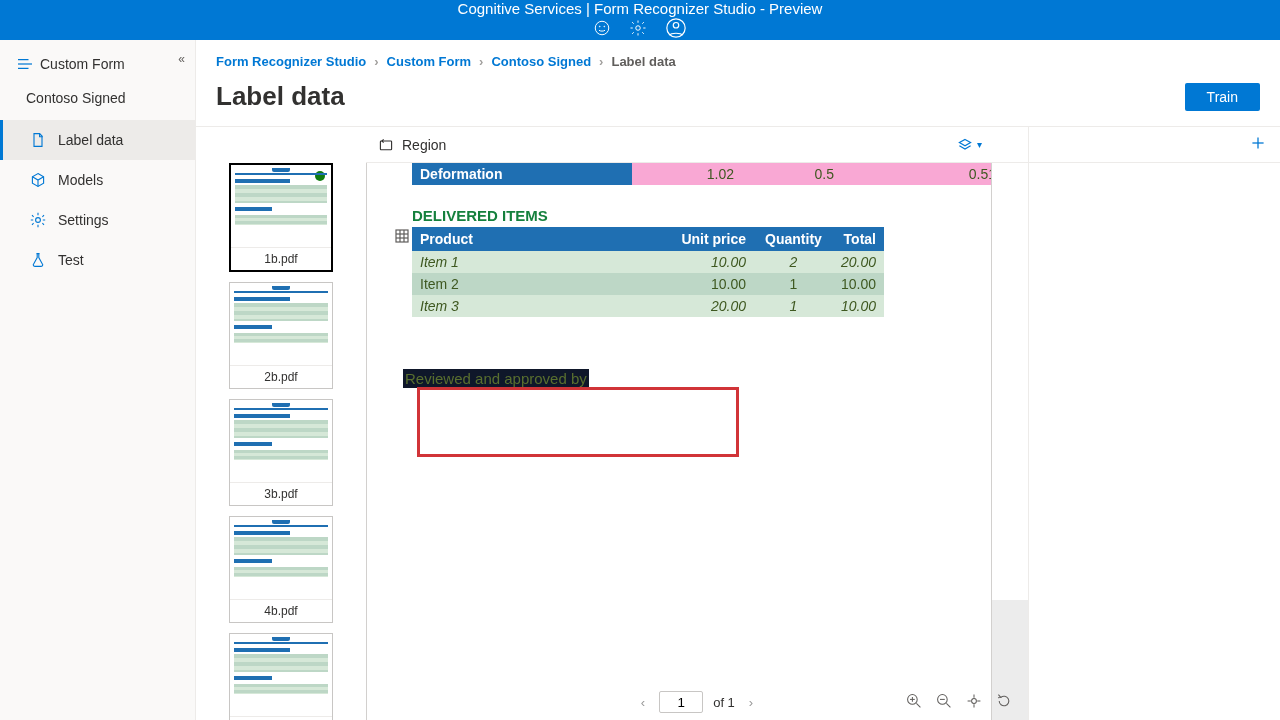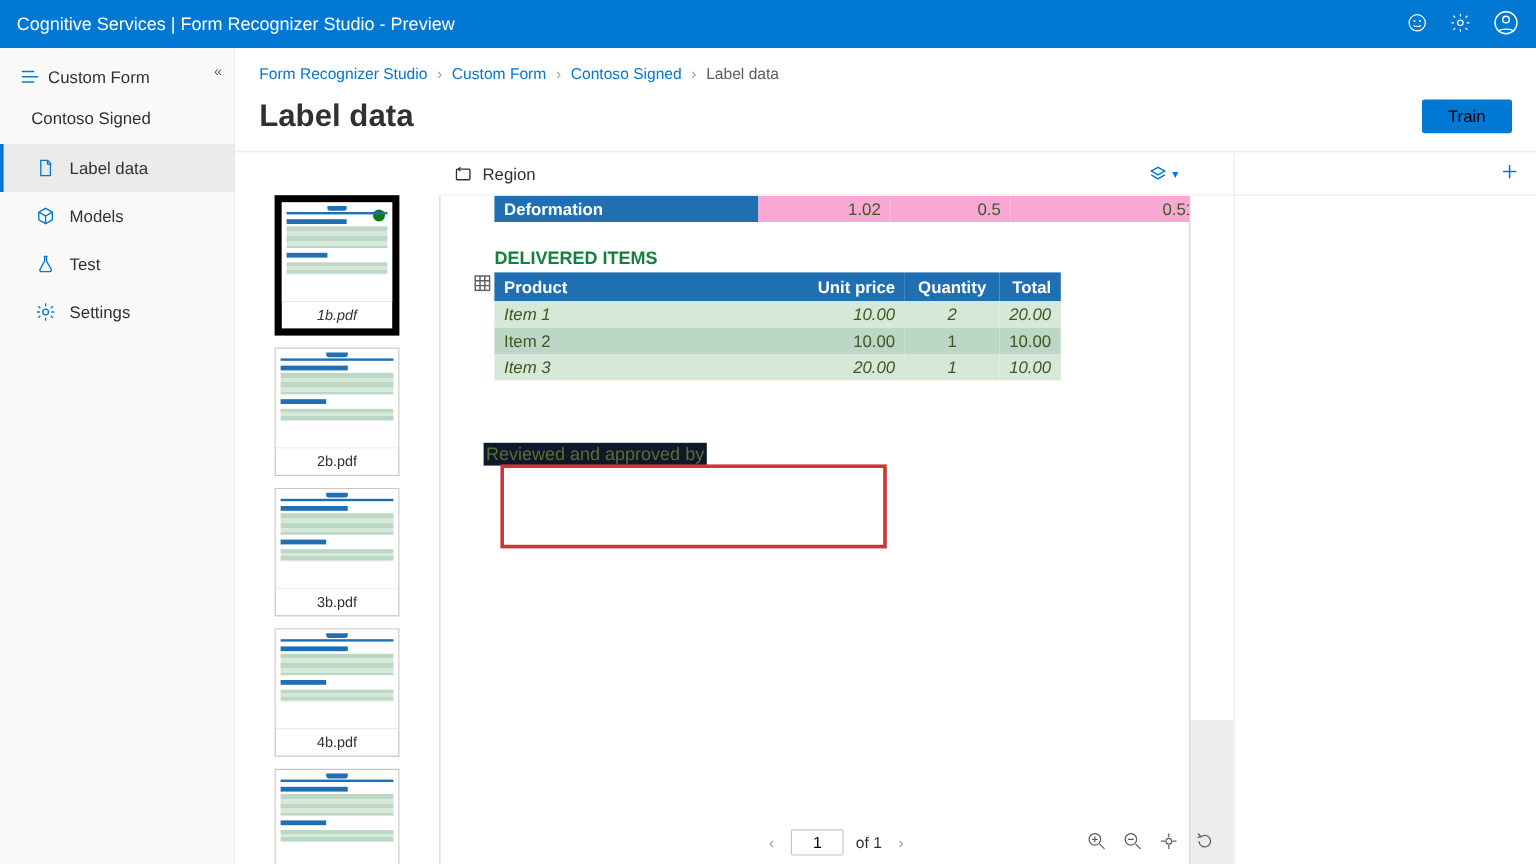--- a/index.html
+++ b/index.html
@@ -1,47 +1,47 @@
 <!DOCTYPE html>
 <html><head>
 <meta charset="utf-8">
 <style>
   * { box-sizing: border-box; margin: 0; padding: 0; }
   html, body { width: 1280px; height: 720px; font-family: "Segoe UI", Arial, sans-serif; font-size: 13px; color: #323130; overflow: hidden; background:#fff; }
   
-  .topbar { height: 40px; background:#0078d4; color:#fff; display:flex; align-items:center; padding:0 14px; justify-content:space-between; }
+  .topbar { height: 40px; background:#0078d4; color:#fff; display:flex; align-items:center; padding:0 14px; justify-content:space-between;flex-direction:column; }
   .topbar-title { font-size:15px; }
   .topbar-icons { display:flex; gap:18px; align-items:center; }
   .topbar-icons svg { width:18px; height:18px; fill:none; stroke:#fff; stroke-width:1.3; }
   .topbar-icons .circle-icon { width:22px; height:22px; }
   
   .shell { display:flex; height:680px; }
   .sidebar { width:196px; background:#faf9f8; border-right:1px solid #edebe9; display:flex; flex-direction:column; padding-top:4px; position:relative;}
   .collapse-toggle { position:absolute; top:12px; right:10px; color:#605e5c; cursor:pointer; font-size:12px;}
   .sidebar-heading { display:flex; align-items:center; gap:8px; padding:12px 16px 10px 18px; color:#323130; font-size:14px;}
   .sidebar-heading svg { width:14px; height:12px; stroke:#0078d4; fill:none; stroke-width:1.4; }
   .project-name { padding:8px 16px 10px 26px; color:#323130; font-size:14px;}
   .nav { margin-top:4px; }
   .nav-item { display:flex; align-items:center; gap:12px; height:40px; padding:0 16px 0 30px; cursor:pointer; color:#323130; font-size:14px;}
   .nav-item.selected { background:#edebe9; position:relative; }
   .nav-item.selected::before { content:""; position:absolute; left:0; top:0; bottom:0; width:3px; background:#0078d4; }
   .nav-item svg { width:16px; height:16px; fill:none; stroke:#0078d4; stroke-width:1.4; }
   
   .main { flex:1; display:flex; flex-direction:column; }
-  .breadcrumb { display:flex; align-items:center; gap:8px; padding:14px 20px 8px 20px; font-size:13px; color:#605e5c;}
+  .breadcrumb { display:flex; align-items:center; gap:8px; padding:14px 20px 8px 20px; font-size:13px; color:#605e5c;font-weight:bold;}
   .breadcrumb a { color:#0078d4; text-decoration:none; }
   .breadcrumb .sep { color:#a19f9d; }
   .page-header { display:flex; align-items:center; justify-content:space-between; padding:4px 20px 14px 20px; border-bottom:1px solid #edebe9;}
   .page-title { font-size:26px; font-weight:600; color:#323130; }
-  .train-btn { background:#0078d4; color:#000000; border:none; padding:6px 22px; font-size:14px; border-radius:2px; cursor:pointer;text-align:right; }
+  .train-btn { background:#0078d4; color:#ffffff; border:none; padding:6px 22px; font-size:14px; border-radius:2px; cursor:pointer;text-align:right; }
   
   .work { display:flex; flex:1; overflow:hidden; }
   .thumbs { width:170px; display:flex; flex-direction:column; align-items:center; padding:36px 0 10px 0; gap:10px; overflow:auto;}
   .thumb { width:104px; border:1px solid #c8c6c4; background:#fff; cursor:pointer; position:relative;}
-  .thumb.selected { border:6px solid #000000;font-style:italic; }
+  .thumb.selected { border:2px solid #000000; }
   .thumb-page { height:82px; background:#fff; position:relative; padding:4px;}
   .thumb-badge { position:absolute; top:6px; right:6px; width:10px; height:10px; border-radius:50%; background:#107c10; }
   .thumb-name { text-align:center; font-size:12px; padding:4px 0; border-top:1px solid #edebe9; color:#323130;}
   
   .mini-header{height:6px;border-bottom:2px solid #1f6fb2;margin-bottom:4px; position:relative;}
   .mini-header::after{content:"";position:absolute;left:40%;top:-1px;width:20%;height:4px;background:#1f6fb2;border-radius:0 0 2px 2px;}
   .mini-block{height:10px;background:#1f6fb2;margin-bottom:2px;}
   .mini-table{height:18px;background:repeating-linear-gradient(#bdd7c6,#bdd7c6 4px,#d6e8d8 4px,#d6e8d8 8px);}
   .mini-small{height:10px;background:repeating-linear-gradient(#bdd7c6,#bdd7c6 3px,#d6e8d8 3px,#d6e8d8 6px);margin-top:4px;}
   
@@ -130,30 +130,30 @@
       </div>
       <div class="nav-item">
         <svg viewBox="0 0 20 20">
             <path d="M10 2l7 4v8l-7 4-7-4V6z"></path>
             <path d="M3 6l7 4 7-4M10 10v8"></path>
           </svg>
         <span>Models</span>
       </div>
       <div class="nav-item">
         <svg viewBox="0 0 20 20">
-            <path d="M8 2h4M9 2v5l-5 9a2 2 0 0 0 2 2h8a2 2 0 0 0 2-2l-5-9V2"></path>
-          </svg>
-        <span>Test</span>
-      </div>
-      <div class="nav-item">
-        <svg viewBox="0 0 20 20">
             <circle cx="10" cy="10" r="3"></circle>
             <path d="M10 1v3M10 16v3M2.5 4l2 2M15.5 14l2 2M1 10h3M16 10h3M2.5 16l2-2M15.5 6l2-2"></path>
           </svg>
         <span>Settings</span>
+      </div>
+      <div class="nav-item">
+        <svg viewBox="0 0 20 20">
+            <path d="M8 2h4M9 2v5l-5 9a2 2 0 0 0 2 2h8a2 2 0 0 0 2-2l-5-9V2"></path>
+          </svg>
+        <span>Test</span>
       </div>
     </div>
   </div>
 
   <div class="main">
     <div class="breadcrumb">
       <a href="#">Form Recognizer Studio</a>
         <span class="sep">›</span>
       <a href="#">Custom Form</a>
         <span class="sep">›</span>

